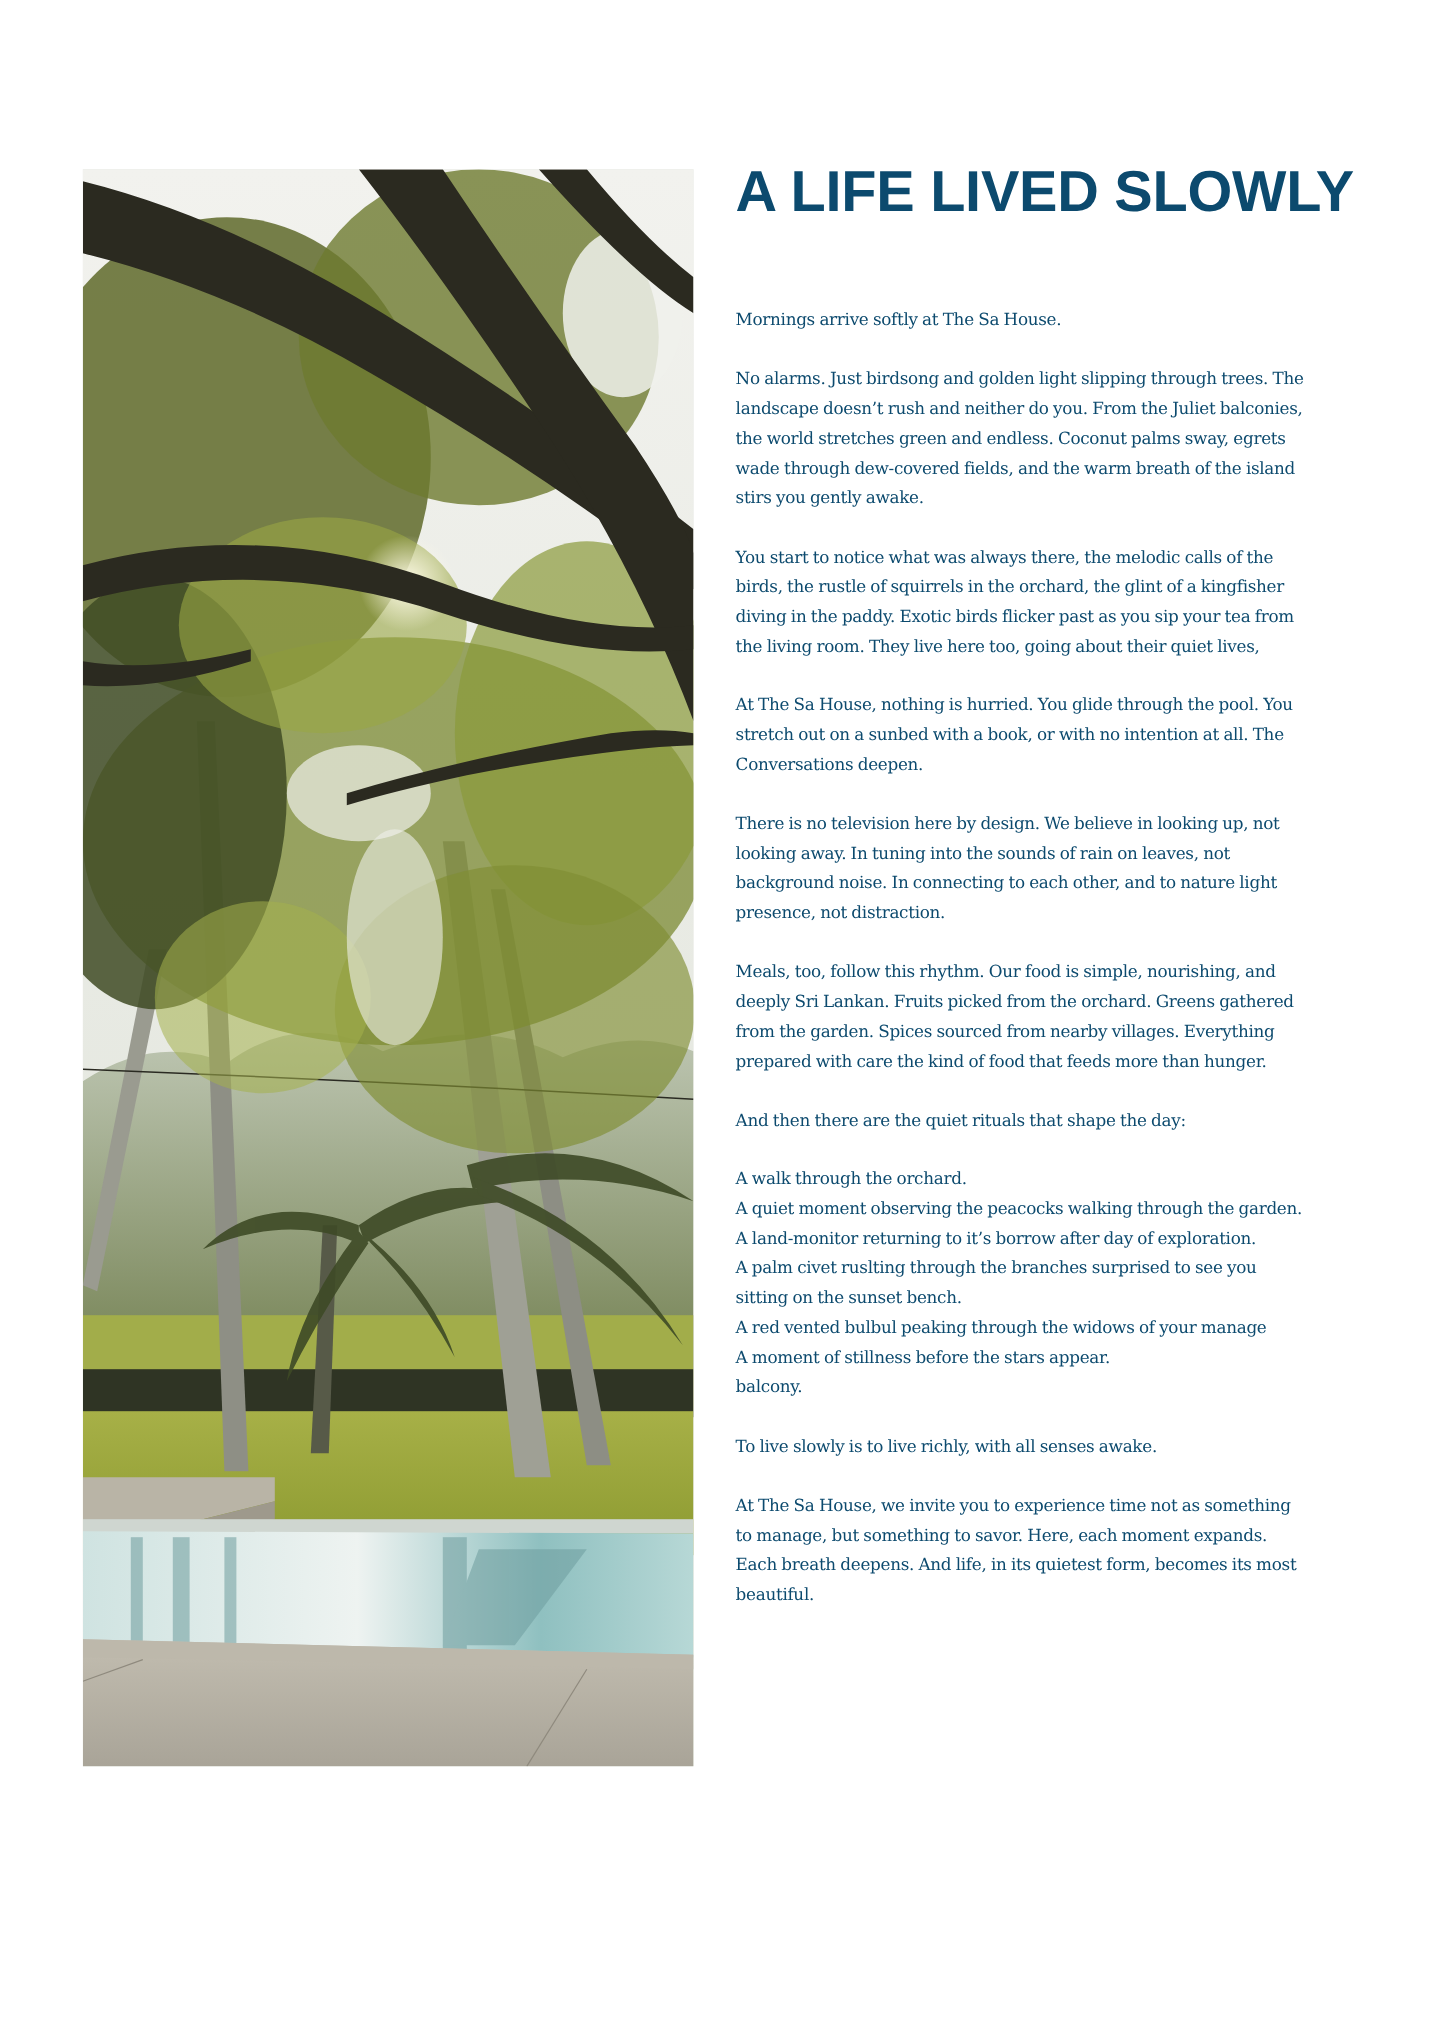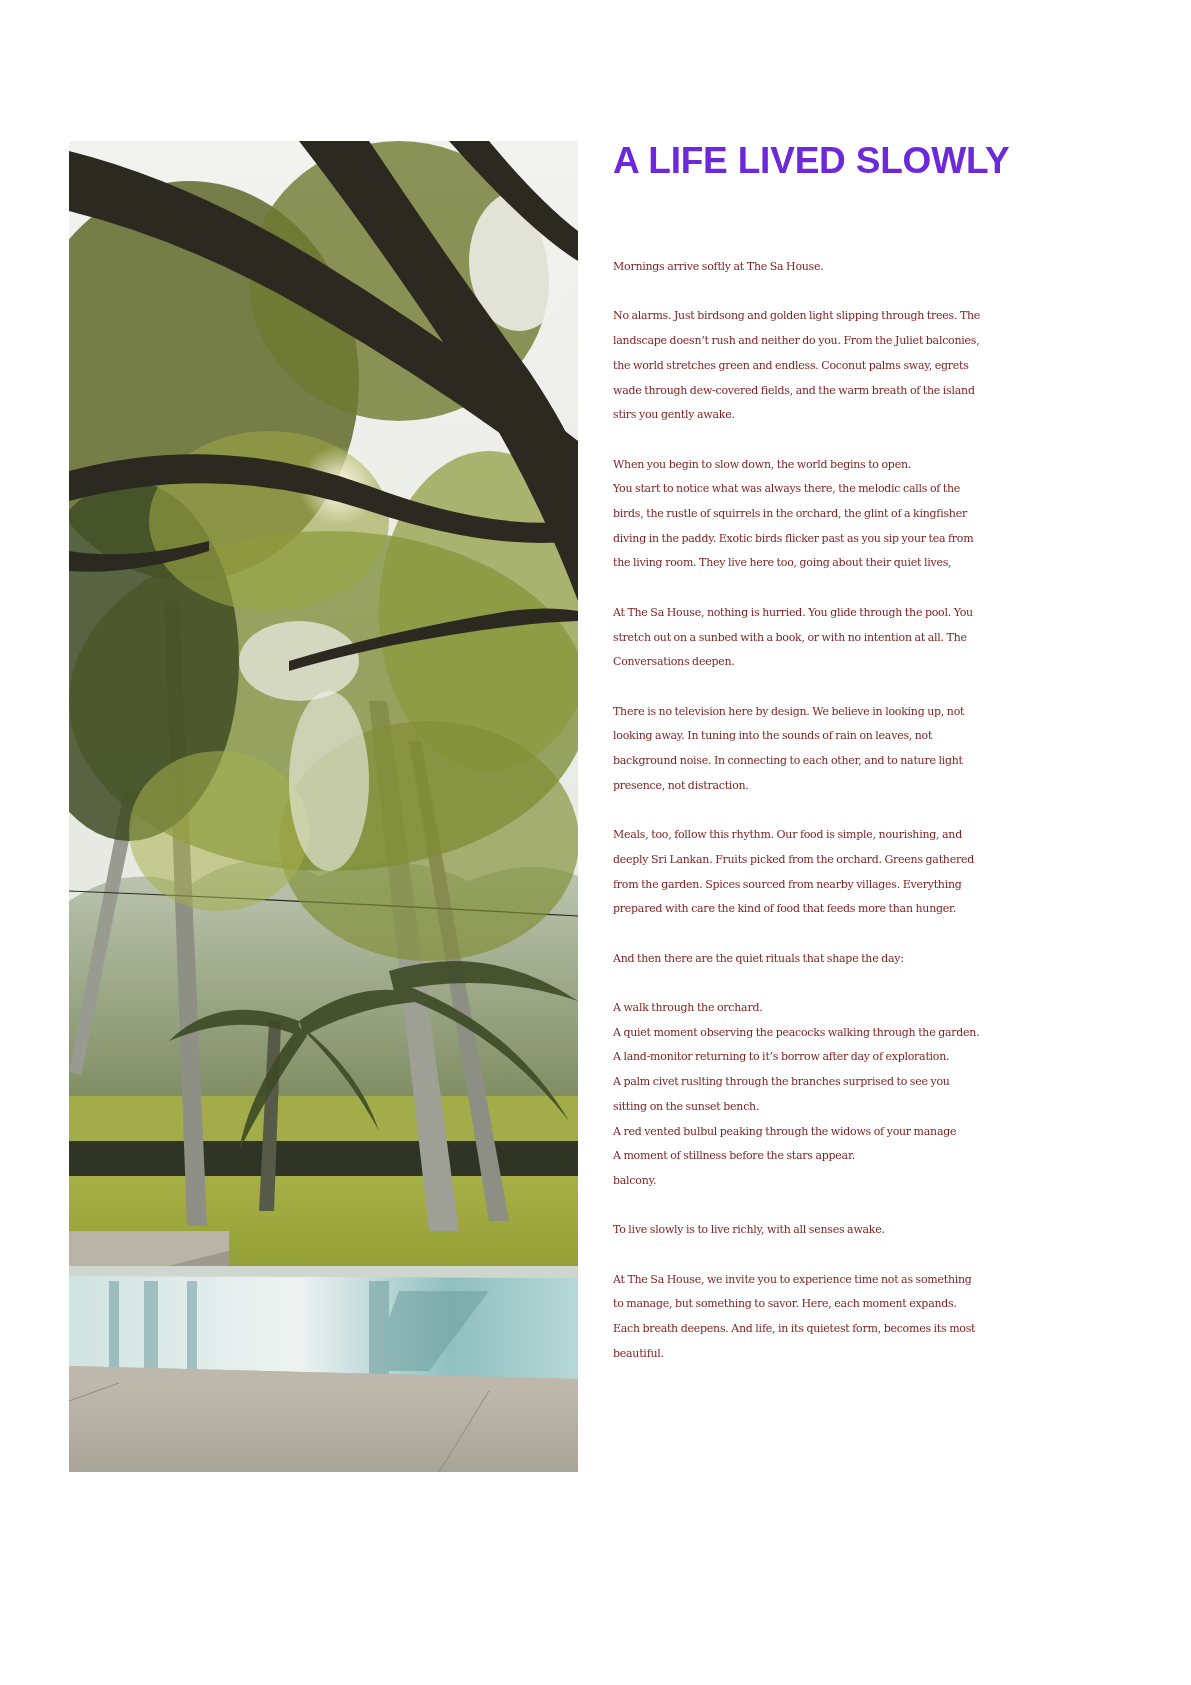--- a/index.html
+++ b/index.html
@@ -10,26 +10,26 @@
       position: absolute; left: 69px; top: 141px; width: 509px; height: 1331px;
       overflow: hidden; background: #e9ece6;
     }
     .photo svg { display: block; width: 100%; height: 100%; }
 
     .content {
       position: absolute; left: 613px; top: 138px; width: 520px;
     }
     .title {
       font-family: "Liberation Sans", sans-serif; font-weight: 700;
-      font-size: 37px; letter-spacing: -0.2px; color: #6d28d9;
+      font-size: 48px; letter-spacing: -0.2px; color: #0c4a6e;
       line-height: 46px; margin-bottom: 71px;
     }
     .para {
-      font-family: "DejaVu Serif", serif; font-size: 11px;
-      line-height: 24.7px; color: #7f1d1d; margin-bottom: 24.7px;
+      font-family: "DejaVu Serif", serif; font-size: 14px;
+      line-height: 24.7px; color: #0c4a6e; margin-bottom: 24.7px;
       letter-spacing: -0.25px; word-spacing: -0.5px;
     }
     .para .line { display: block; }
     .list .line { display: block; }
   </style>
 </head>
 <body>
 
 <div class="photo">
   <svg viewBox="0 0 509 1331" preserveAspectRatio="none">
@@ -148,21 +148,20 @@
 
     <p class="para">
       <span class="line">No alarms. Just birdsong and golden light slipping through trees. The</span>
       <span class="line">landscape doesn’t rush and neither do you. From the Juliet balconies,</span>
       <span class="line">the world stretches green and endless. Coconut palms sway, egrets</span>
       <span class="line">wade through dew-covered fields, and the warm breath of the island</span>
       <span class="line">stirs you gently awake.</span>
     </p>
 
     <p class="para">
-      <span class="line">When you begin to slow down, the world begins to open.</span>
       <span class="line">You start to notice what was always there, the melodic calls of the</span>
       <span class="line">birds, the rustle of squirrels in the orchard, the glint of a kingfisher</span>
       <span class="line">diving in the paddy. Exotic birds flicker past as you sip your tea from</span>
       <span class="line">the living room. They live here too, going about their quiet lives,</span>
     </p>
 
     <p class="para">
       <span class="line">At The Sa House, nothing is hurried. You glide through the pool. You</span>
       <span class="line">stretch out on a sunbed with a book, or with no intention at all. The</span>
       <span class="line">Conversations deepen.</span>

